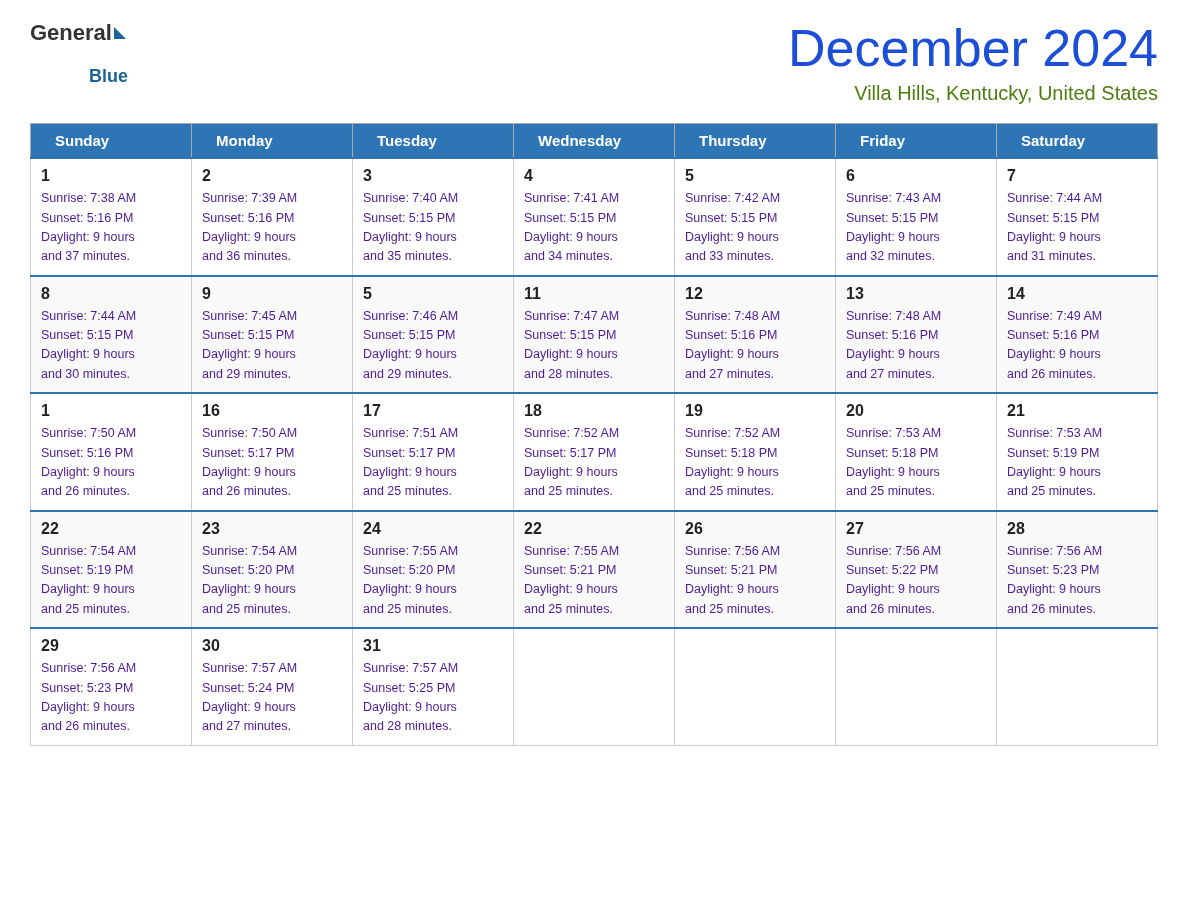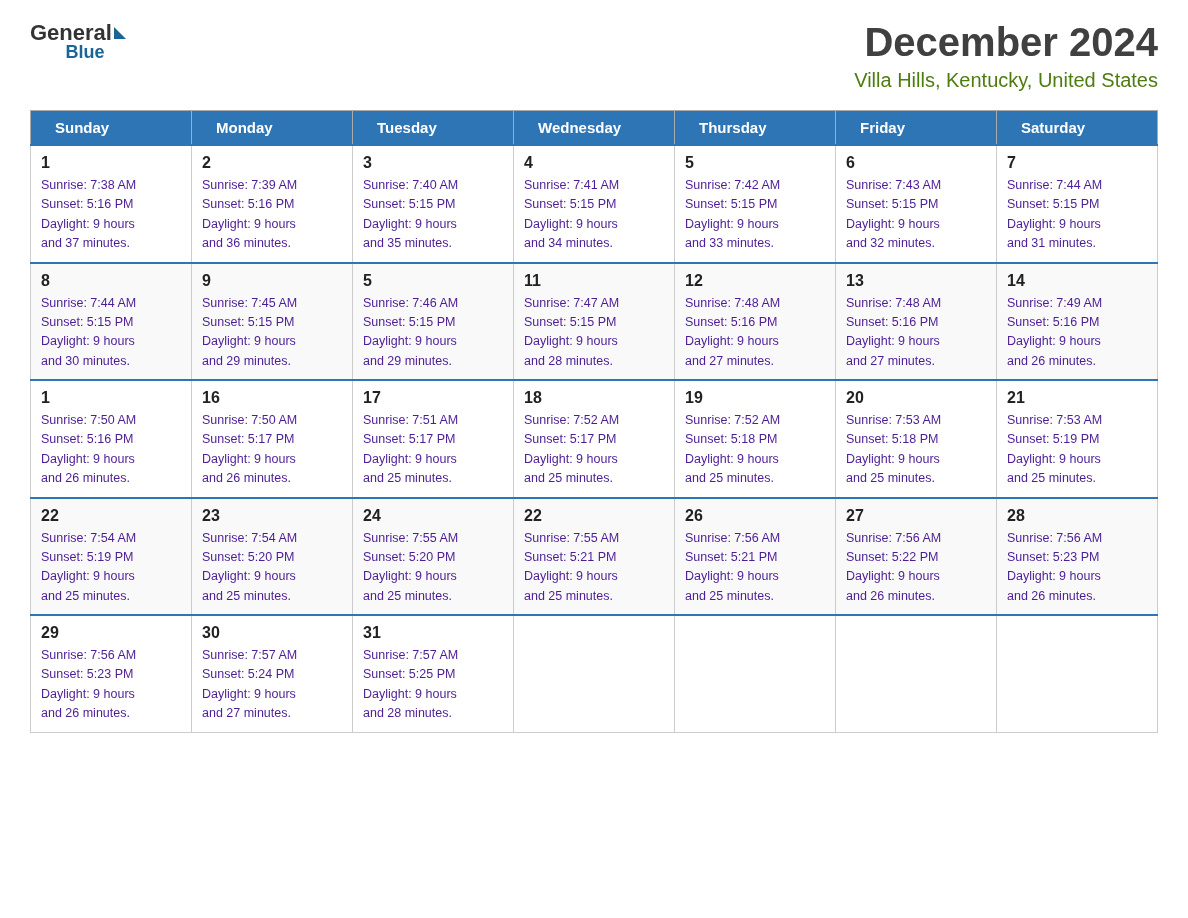--- a/index.html
+++ b/index.html
@@ -12,21 +12,22 @@
     }
     .header {
       display: flex;
       justify-content: space-between;
       align-items: flex-start;
       margin-bottom: 18px;
     }
     .logo {
       display: flex;
       flex-direction: column;
-      align-items: center;
+      align-items: flex-end;
+      gap: 24px;
     }
     .logo-text {
       display: flex;
       align-items: center;
       font-size: 22px;
       font-weight: bold;
       color: #333;
     }
     .logo-general {
       color: #333;
@@ -45,23 +46,23 @@
       color: #1a6496;
       font-size: 18px;
       font-weight: bold;
       margin-left: 12px;
       margin-top: -4px;
     }
     .title-section {
       text-align: right;
     }
     .month-title {
-      font-size: 40px;
-      font-weight: bold;
-      color: #404040;
+      font-size: 52px;
+      font-weight: normal;
+      color: #1d4ed8;
       line-height: 1.1;
     }
     .location-title {
       font-size: 20px;
       color: #4d7c0f;
       margin-top: 5px;
     }
     .calendar {
       width: 100%;
       border-collapse: collapse;

